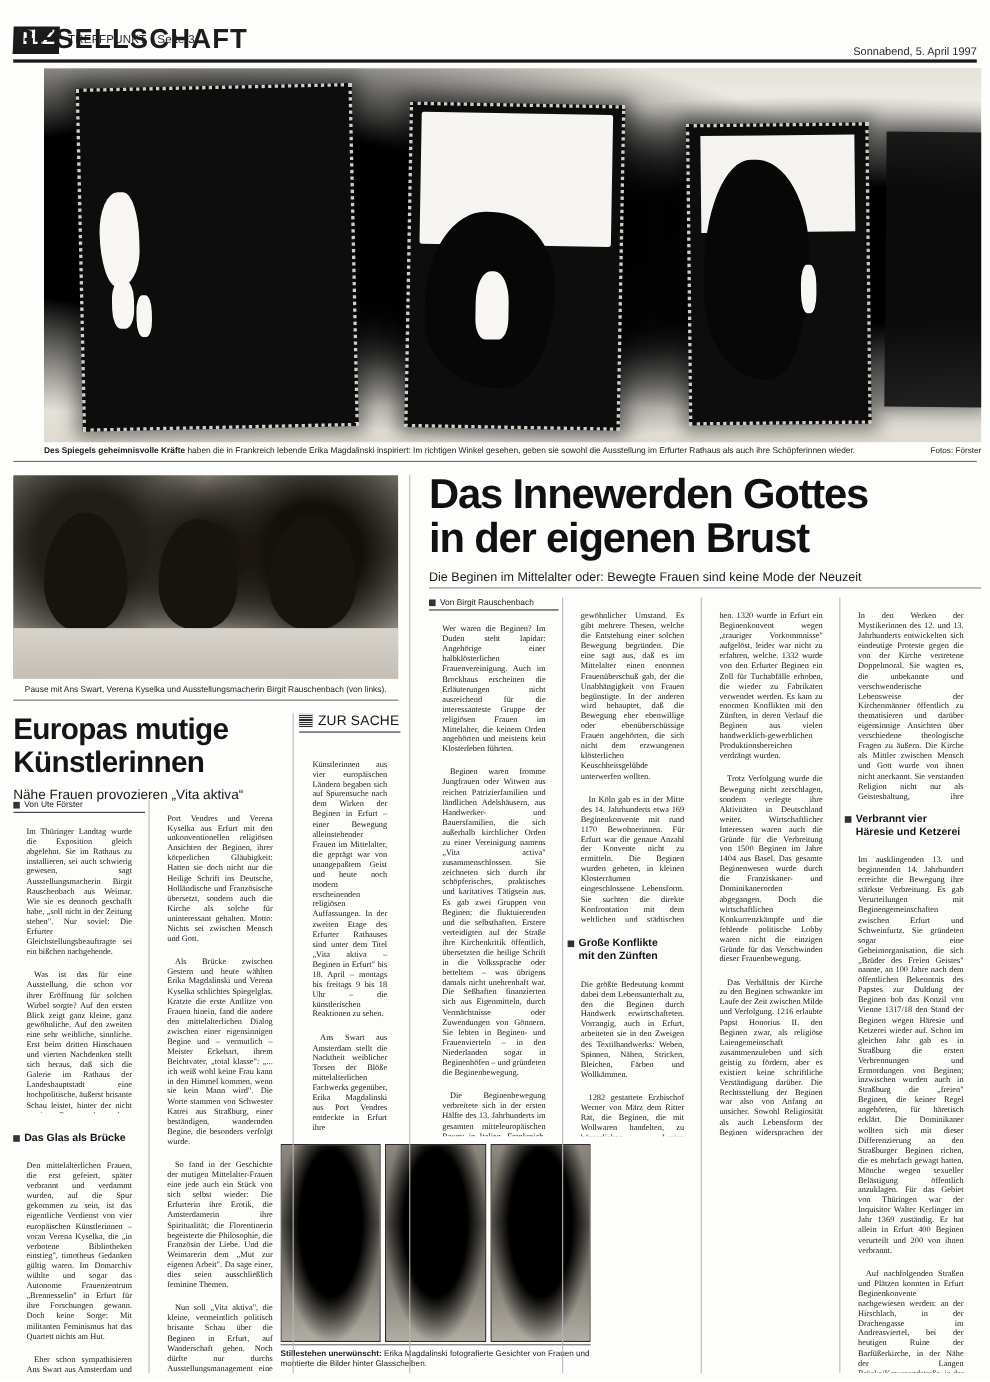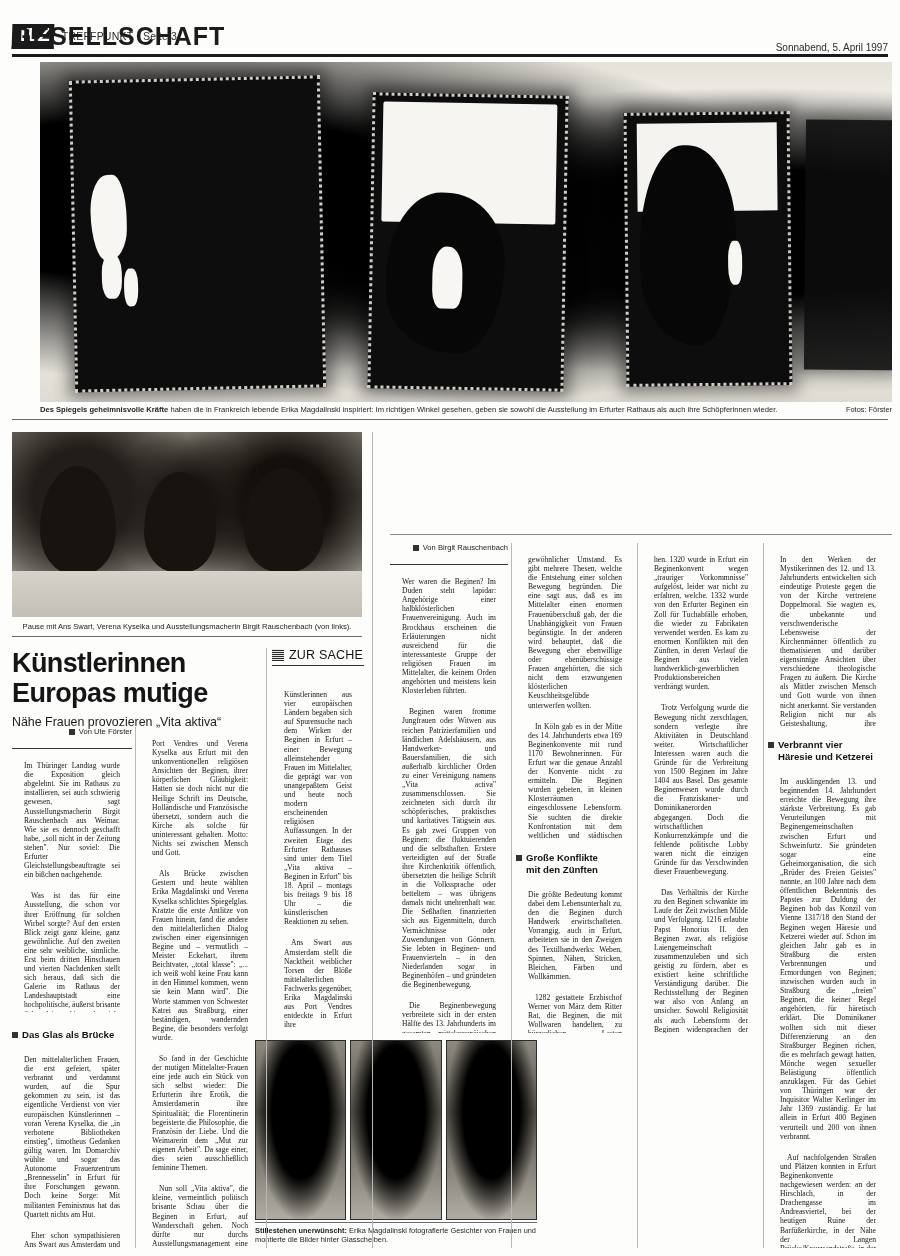--- a/index.html
+++ b/index.html
@@ -222,26 +222,25 @@
     overflow: hidden;
   }
   .col p { margin: 12px; text-indent: 7px; }
   .col p.first { text-indent: 0; }
 
   .byline {
     font-family: "Liberation Sans", sans-serif;
     font-size: 7.6px;
     color: #222;
     border-bottom: 1.2px solid #333;
-    padding-bottom: 12px;
+    padding-bottom: 2px;
     margin-bottom: 5px;
     display: flex;
     align-items: center;
     gap: 4px;
-    justify-content: flex-end;
   }
   .sq {
     display:inline-block; width:6px; height:6px; background:#333;
   }
   .subhead {
     font-family: "Liberation Sans", sans-serif;
     font-weight: bold;
     font-size: 9.6px;
     line-height: 11.5px;
     color: #141414;
@@ -372,22 +371,22 @@
     <div class="bg"></div>
     <div class="person" style="left:28px; top:34px; width:76px; height:108px;"></div>
     <div class="person" style="left:132px; top:40px; width:72px; height:100px;"></div>
     <div class="person" style="left:232px; top:36px; width:80px; height:104px;"></div>
     <div class="tabletop"></div>
   </div>
   <div class="people-caption">Pause mit Ans Swart, Verena Kyselka und Ausstellungsmacherin Birgit Rauschenbach (von links).</div>
   <div class="rule-under-people"></div>
 
   <div class="left-headline">
+    <h1>Europas mutige</h1>
     <h1>Künstlerinnen</h1>
-    <h1>Europas mutige</h1>
     <div class="left-sub">Nähe Frauen provozieren „Vita aktiva“</div>
   </div>
 
   <div class="col" style="left:12px; top:727px; width:120px; height:285px;">
     <div class="byline">
       <span class="sq"></span>
       <span>Von Ute Förster</span>
     </div>
     <p class="first">Im Thüringer Landtag wurde die Exposition gleich abgelehnt. Sie im Rathaus zu installieren, sei auch schwierig gewesen, sagt Ausstellungsmacherin Birgit Rauschenbach aus Weimar. Wie sie es dennoch geschafft habe, „soll nicht in der Zeitung stehen". Nur soviel: Die Erfurter Gleichstellungsbeauftragte sei ein bißchen nachgehende.</p>
     <p>Was ist das für eine Ausstellung, die schon vor ihrer Eröffnung für solchen Wirbel sorgte? Auf den ersten Blick zeigt ganz kleine, ganz gewöhnliche. Auf den zweiten eine sehr weibliche, sinnliche. Erst beim dritten Hinschauen und vierten Nachdenken stellt sich heraus, daß sich die Galerie im Rathaus der Landeshauptstadt eine hochpolitische, äußerst brisante Schau leistet, hinter der nicht wenige Brennesseln stehen. Der der Beginnen.</p>
@@ -412,20 +411,25 @@
     <div class="zs-head">
       <span class="glyph"></span>
       <span class="t">ZUR SACHE</span>
     </div>
   </div>
   <div class="col" style="left:272px; top:678px; width:92px; height:352px;">
     <p class="first">Künstlerinnen aus vier europäischen Ländern begaben sich auf Spurensuche nach dem Wirken der Beginen in Erfurt – einer Bewegung alleinstehender Frauen im Mittelalter, die geprägt war von unangepaßtem Geist und heute noch modern erscheinenden religiösen Auffassungen. In der zweiten Etage des Erfurter Rathauses sind unter dem Titel „Vita aktiva – Beginen in Erfurt" bis 18. April – montags bis freitags 9 bis 18 Uhr – die künstlerischen Reaktionen zu sehen.</p>
     <p>Ans Swart aus Amsterdam stellt die Nacktheit weiblicher Torsen der Blöße mittelalterlichen Fachwerks gegenüber, Erika Magdalinski aus Port Vendres entdeckte in Erfurt ihre Seelenverwandtschaft zur französischen Begine Marguerite Porete und übertrug deren ketzerischen Dialog aus dem „Spiegel der einfachen Seele" auf Zwerge, die zum Scheiterhaufen aufgeschichtet sind. Die farbenfrohen Bilder der Erfurterin Verena Kyselka sprechen die Sprache der Erotik, während Deva Wolfram aus Florenz ein vielseitiges Bild schuf – eine philosophische Auseinandersetzung mit Machthild von Magdeburg.</p>
   </div>
 
+  <div class="main-headline">
+    <h1>Das Innewerden Gottes</h1>
+    <h1>in der eigenen Brust</h1>
+    <div class="main-sub">Die Beginen im Mittelalter oder: Bewegte Frauen sind keine Mode der Neuzeit</div>
+  </div>
   <div class="rule-under-mainhead"></div>
 
   <div class="col" style="left:390px; top:543px; width:118px; height:490px;">
     <div class="byline">
       <span class="sq"></span>
       <span>Von Birgit Rauschenbach</span>
     </div>
     <p class="first">Wer waren die Beginen? Im Duden steht lapidar: Angehörige einer halbklösterlichen Frauenvereinigung. Auch im Brockhaus erscheinen die Erläuterungen nicht ausreichend für die interessanteste Gruppe der religiösen Frauen im Mittelalter, die keinem Orden angehörten und meistens kein Klosterleben führten.</p>
     <p>Beginen waren fromme Jungfrauen oder Witwen aus reichen Patrizierfamilien und ländlichen Adelshäusern, aus Handwerker- und Bauersfamilien, die sich außerhalb kirchlicher Orden zu einer Vereinigung namens „Vita activa" zusammenschlossen. Sie zeichneten sich durch ihr schöpferisches, praktisches und karitatives Tätigsein aus. Es gab zwei Gruppen von Beginen: die fluktuierenden und die selbsthaften. Erstere verteidigten auf der Straße ihre Kirchenkritik öffentlich, übersetzten die heilige Schrift in die Volkssprache oder betteltem – was übrigens damals nicht unehrenhaft war. Die Seßhaften finanzierten sich aus Eigenmitteln, durch Vermächtnisse oder Zuwendungen von Gönnern. Sie lebten in Beginen- und Frauenvierteln – in den Niederlanden sogar in Beginenhöfen – und gründeten die Beginenbewegung.</p>
     <p>Die Beginenbewegung verbreitete sich in der ersten Hälfte des 13. Jahrhunderts im gesamten mitteleuropäischen Raum: in Italien, Frankreich, Deutschland und Flandern, den Niederlanden und der Schweiz. Hochburgen waren die Bischofsstädte. In der mittelalterlichen Gesellschaft war der Status der unverheirateten Frau kein un-</p>

